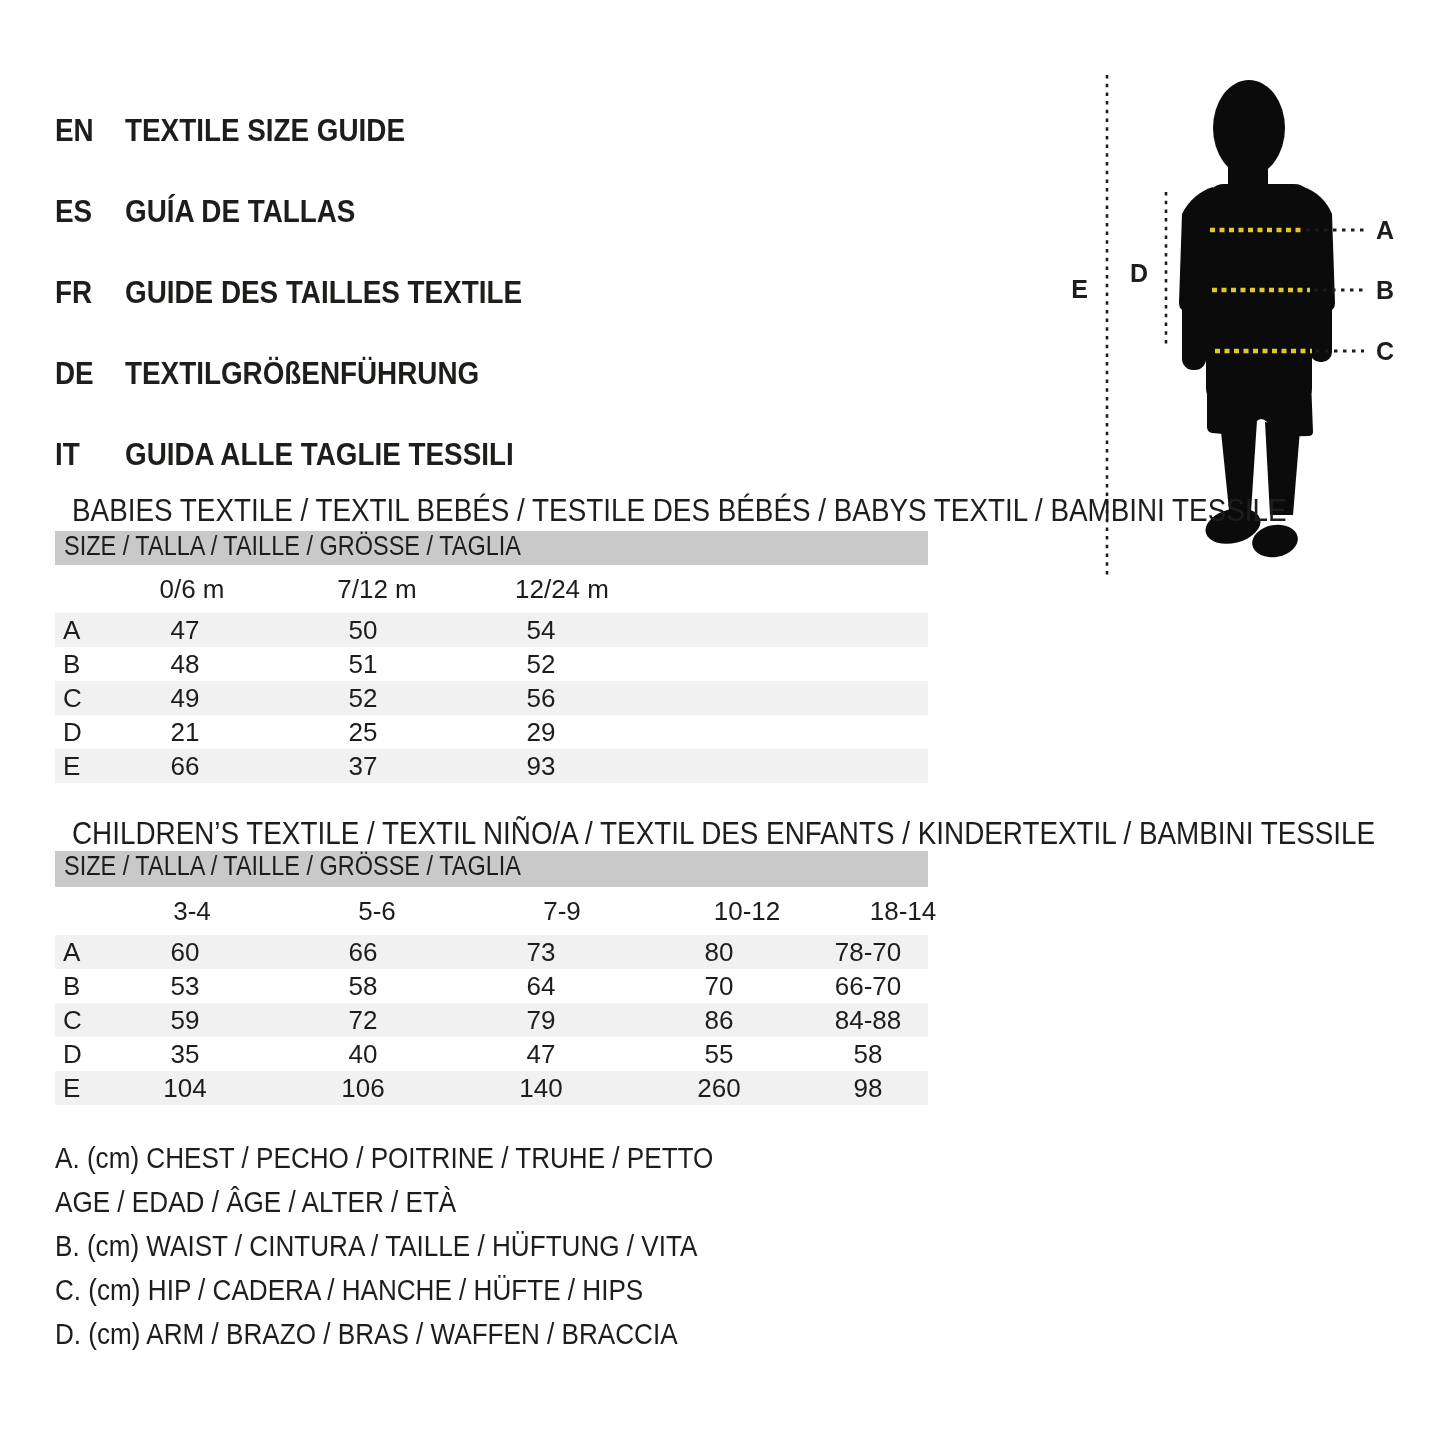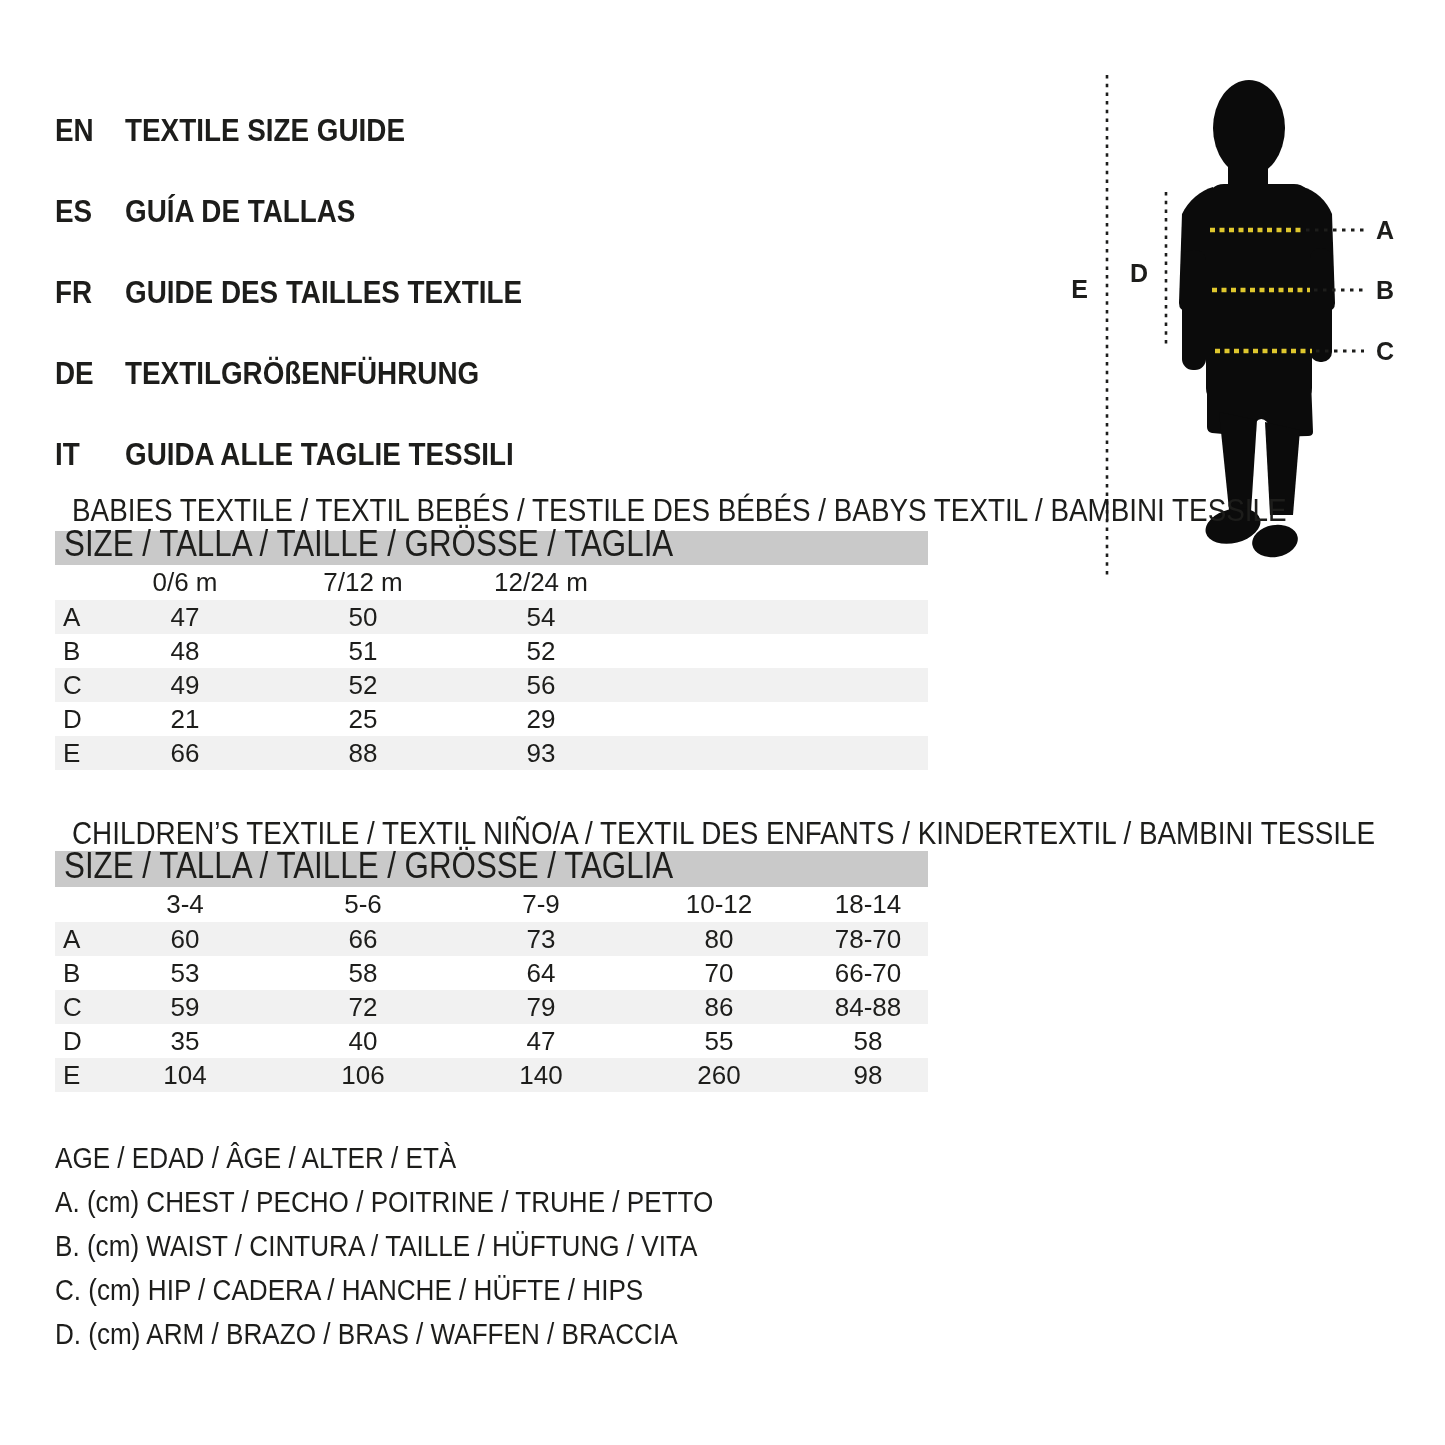--- a/index.html
+++ b/index.html
@@ -16,24 +16,24 @@
   .lang-code{width:70px;flex:0 0 70px;}
 
   
   .figure{position:absolute;left:1060px;top:60px;width:385px;height:540px;}
 
   
   .section-title{position:absolute;left:72px;font-size:32px;line-height:34px;white-space:nowrap;font-weight:400;margin-top:12px;}
 
   
   .table{position:absolute;left:55px;width:873px;}
-  .t-bar{height:34px;background:#c9c9c9;display:flex;align-items:flex-end;padding-left:9px;font-size:36px;box-sizing:border-box;}
+  .t-bar{height:34px;background:#c9c9c9;display:flex;align-items:flex-start;padding-left:9px;font-size:27px;box-sizing:border-box;}
   .children .t-bar{height:36px;}
   .t-cols,.t-row{display:grid;grid-template-columns:41px 178px 178px 178px 178px 120px;align-items:center;font-size:26px;height:34px;}
-  .t-cols{height:35px;}
+  .t-cols{height:48px;gap:7px;}
   .cell{text-align:center;}
   .lbl{padding-left:8px;}
   .alt{background:#f1f1f1;}
 
   
   .legend{position:absolute;left:55px;top:1136px;font-size:30px;}
   .legend-line{height:44px;display:flex;align-items:center;}
 
   svg text{font-family:"Liberation Sans","DejaVu Sans",sans-serif;font-weight:700;font-size:25px;fill:#1d1d1b;}
 </style>
@@ -147,21 +147,21 @@
       <span class="lbl">D</span>
       <span class="cell">21</span>
       <span class="cell">25</span>
       <span class="cell">29</span>
       <span class="cell"></span>
       <span class="cell"></span>
     </div>
     <div class="t-row alt">
       <span class="lbl">E</span>
       <span class="cell">66</span>
-      <span class="cell">88</span>
+      <span class="cell">37</span>
       <span class="cell">93</span>
       <span class="cell"></span>
       <span class="cell"></span>
     </div>
   </div>
 
   <div class="section-title" style="top:804px;">
     <span class="cond">CHILDREN’S TEXTILE / TEXTIL NIÑO/A / TEXTIL DES ENFANTS / KINDERTEXTIL / BAMBINI TESSILE</span>
   </div>
 
@@ -214,26 +214,26 @@
       <span class="cell">104</span>
       <span class="cell">106</span>
       <span class="cell">140</span>
       <span class="cell">260</span>
       <span class="cell">98</span>
     </div>
   </div>
 
   <div class="legend">
     <div class="legend-line">
+        <span class="cond">A. (cm) CHEST / PECHO / POITRINE / TRUHE / PETTO</span>
+      </div>
+    <div class="legend-line">
         <span class="cond">AGE / EDAD / ÂGE / ALTER / ETÀ</span>
       </div>
     <div class="legend-line">
-        <span class="cond">A. (cm) CHEST / PECHO / POITRINE / TRUHE / PETTO</span>
-      </div>
-    <div class="legend-line">
         <span class="cond">B. (cm) WAIST / CINTURA / TAILLE / HÜFTUNG / VITA</span>
       </div>
     <div class="legend-line">
         <span class="cond">C. (cm) HIP / CADERA / HANCHE / HÜFTE / HIPS</span>
       </div>
     <div class="legend-line">
         <span class="cond">D. (cm) ARM / BRAZO / BRAS / WAFFEN / BRACCIA</span>
       </div>
   </div>
 

